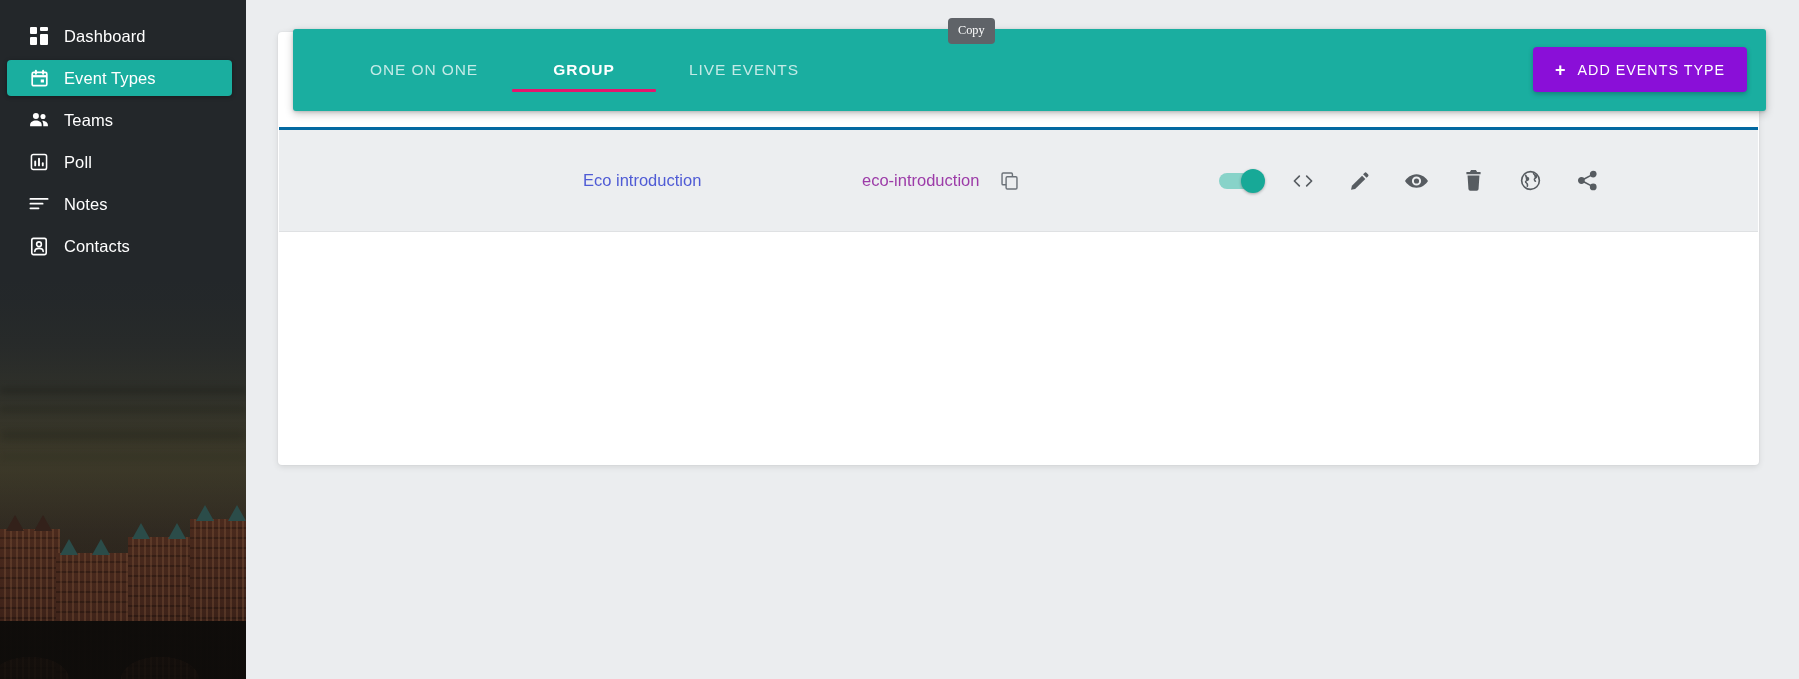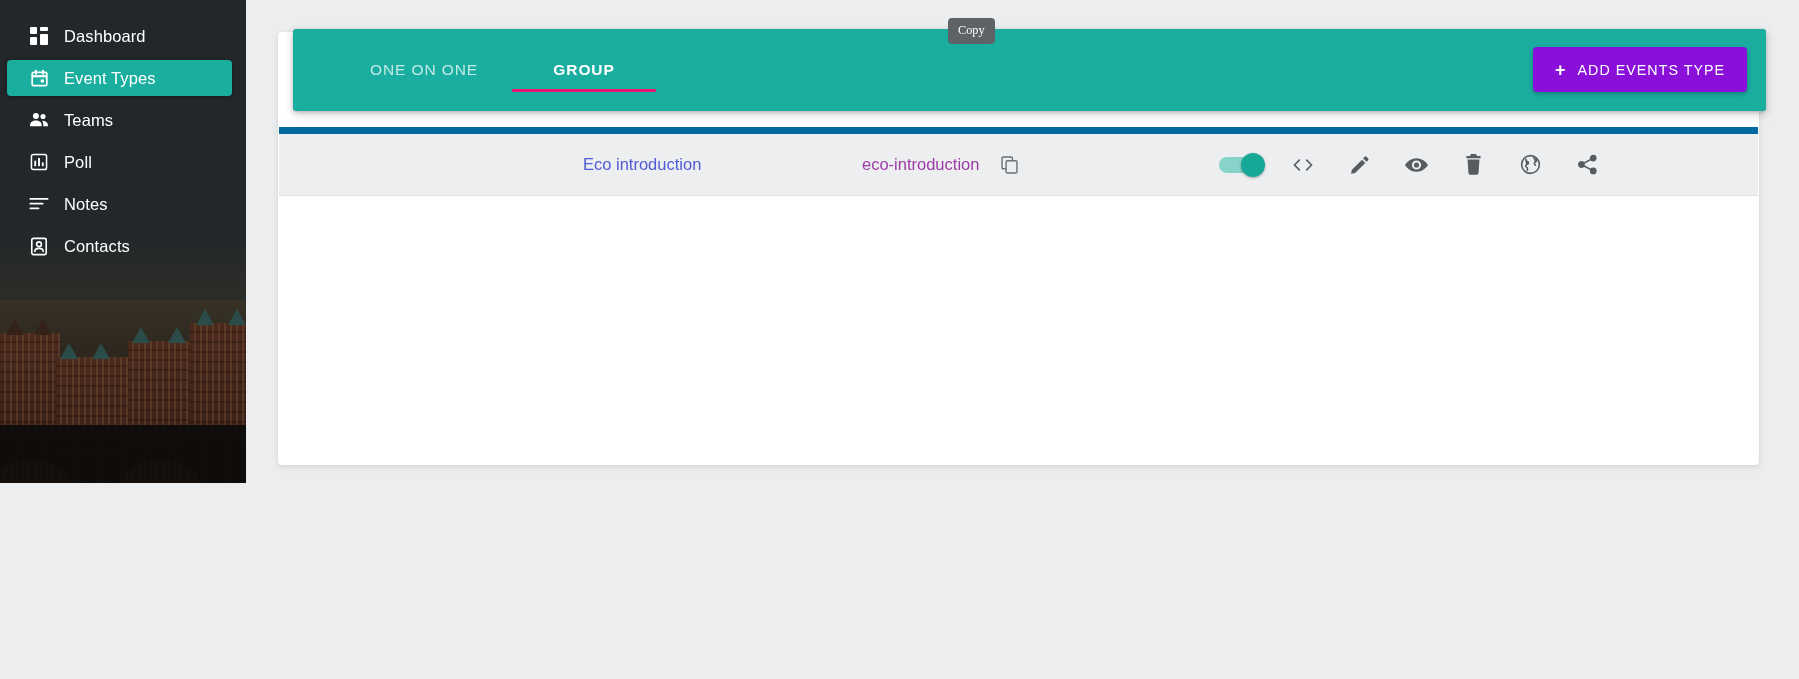--- a/index.html
+++ b/index.html
@@ -6,21 +6,21 @@
   html, body {
     width: 1799px; height: 679px;
     overflow: hidden;
     background: #ebedef;
     font-family: "Liberation Sans", sans-serif;
   }
 
   
   .sidebar {
     position: absolute; left: 0; top: 0;
-    width: 246px; height: 483px;
+    width: 246px; height: 679px;
     background: #23272a;
     overflow: hidden;
     z-index: 5;
   }
   
   .sidebar-photo {
     position: absolute; left: 0; right: 0; bottom: 0;
     height: 400px;
     background:
       linear-gradient(to bottom, rgba(35,39,42,1) 0%, rgba(35,39,42,0.86) 16%, rgba(35,39,42,0.40) 40%, rgba(30,28,24,0.30) 100%),
@@ -143,23 +143,23 @@
     cursor: pointer;
     box-shadow: 0 2px 5px rgba(0,0,0,0.25);
     font-family: "Liberation Sans", sans-serif;
   }
   .plus-icon { font-size: 18px; line-height: 1; font-weight: 600; }
 
   
   .event-row {
     position: absolute;
     left: 1px; top: 95px;
-    width: 1479px; height: 69px;
+    width: 1479px; height: 105px;
     background: #eceef0;
-    border-top: 7px solid #0369a1;
+    border-top: 3px solid #0369a1;
     border-bottom: 1px solid #dfe1e3;
     display: flex; align-items: center;
   }
   .event-title {
     margin-left: 304px;
     color: #4f5bd5;
     font-size: 16.5px;
     cursor: pointer;
   }
   .slug-wrap {
@@ -401,20 +401,23 @@
   </div>
 
   <div class="topbar">
     <div class="tabs">
       <div class="tab">
         <span>ONE ON ONE</span>
       </div>
       <div class="tab active">
         <span>GROUP</span>
       </div>
+      <div class="tab">
+        <span>LIVE EVENTS</span>
+      </div>
     </div>
 
     <button class="add-btn">
       <span class="plus-icon">+</span>
       <span>ADD EVENTS TYPE</span>
     </button>
   </div>
 
   <div class="tooltip">Copy</div>
 

